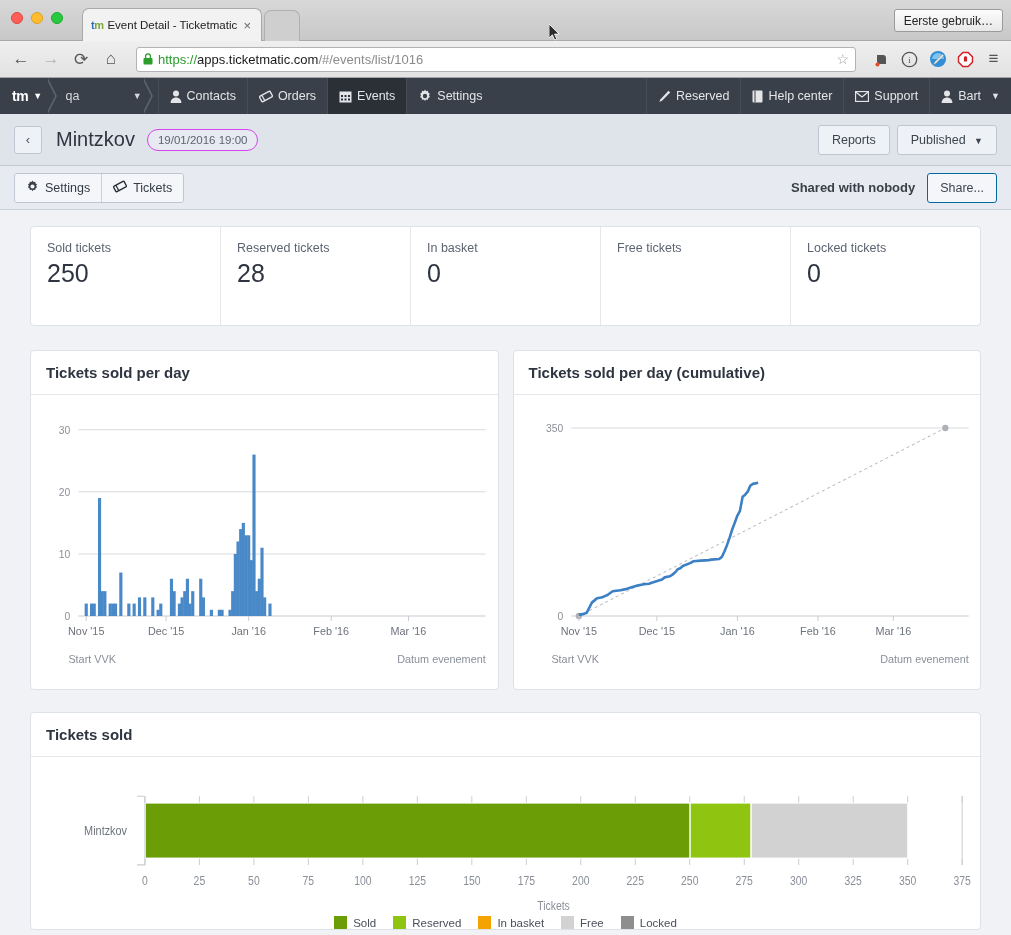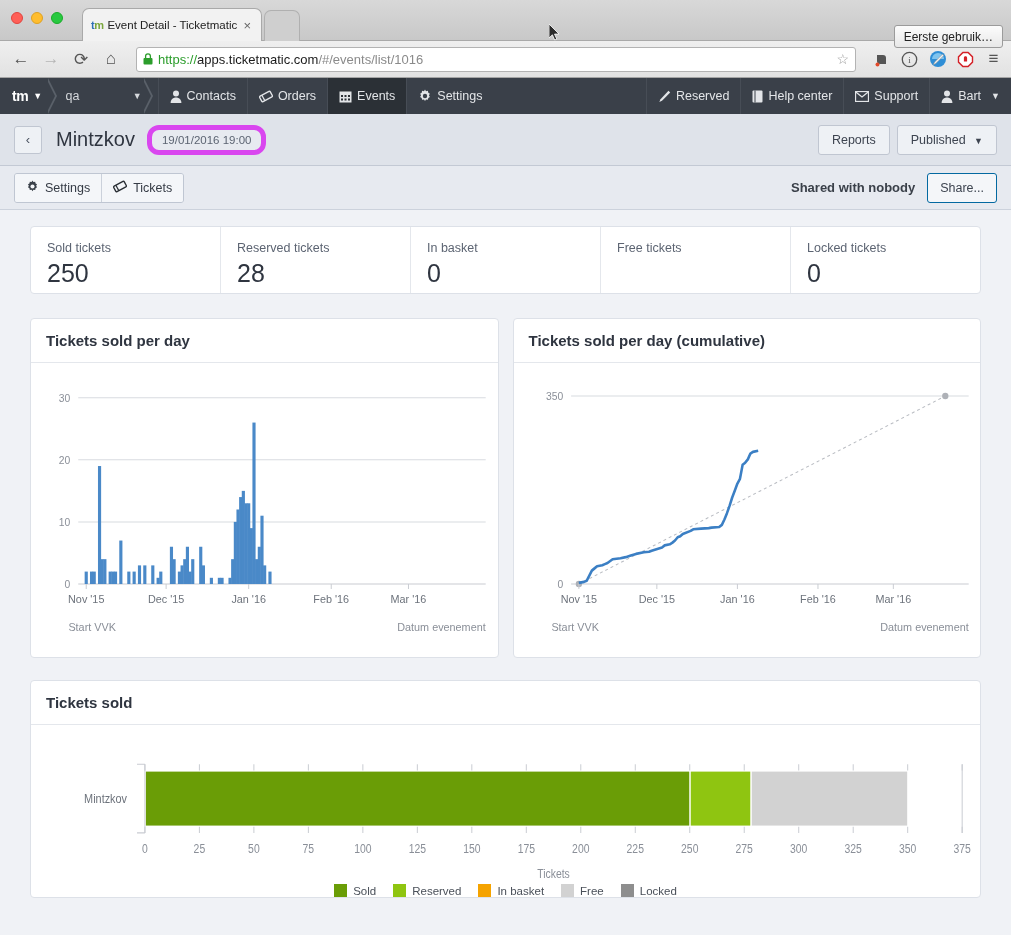--- a/index.html
+++ b/index.html
@@ -52,21 +52,21 @@
   .tab-close { color: #666; font-size: 13px; padding: 0 4px; cursor: default; }
   .tab-ghost {
     position: absolute; left: 264px; top: 10px;
     width: 36px; height: 31px;
     background: #cfcfcf;
     border: 1px solid #b0b0b0; border-bottom: none;
     border-radius: 7px 7px 0 0;
     z-index: 1;
   }
   .first-use-btn {
-    position: absolute; right: 8px; top: 25px;
+    position: absolute; right: 8px; top: 9px;
     height: 23px; padding: 0 9px;
     background: linear-gradient(#fcfcfc, #e8e8e8);
     border: 1px solid #9b9b9b; border-radius: 3px;
     font-size: 12px; color: #222;
     display: flex; align-items: center;
   }
 
   .browser-toolbar {
     height: 37px;
     background: linear-gradient(#efefef, #e2e2e2);
@@ -153,21 +153,21 @@
     width: 28px; height: 28px;
     background: #eef1f5; border: 1px solid #c0c6d1; border-radius: 3px;
     display: flex; align-items: center; justify-content: center;
     color: #4a5260; font-size: 13px;
   }
   .page-title {
     font-size: 20px; color: #2f3540; margin-left: 14px; font-weight: normal;
   }
   .date-pill {
     margin-left: 12px; padding: 4px 10px;
-    border: 5px solid #d946ef; border-radius: 12px;
+    border: 1px solid #d946ef; border-radius: 12px;
     font-size: 11.5px; color: #5c6472; background: #e7eaf0;
   }
   .hdr-right { margin-left: auto; display: flex; gap: 7px; }
   .hdr-btn {
     padding: 7px 13px; background: #eef1f5;
     border: 1px solid #c0c6d1; border-radius: 3px;
     font-size: 12.5px; color: #3d4450;
   }
 
   
@@ -195,21 +195,21 @@
   .content {
     background: #f0f2f6; padding: 16px 30px 0 30px;
     height: calc(935px - 41px - 37px - 36px - 52px - 44px);
     overflow: hidden;
   }
   .card {
     background: #fff; border: 1px solid #dde1e8; border-radius: 4px;
   }
 
   
-  .stats { display: flex; height: 68px; margin-bottom: 24px; }
+  .stats { display: flex; height: 100px; margin-bottom: 24px; }
   .stat {
     flex: 1; padding: 14px 16px;
     border-right: 1px solid #e4e7ec;
   }
   .stat:last-child { border-right: none; }
   .stat-label { font-size: 12.5px; color: #5c6472; margin-bottom: 4px; }
   .stat-value { font-size: 25px; color: #2f3540; font-weight: normal; }
 
   
   .chart-row { display: flex; gap: 14px; margin-bottom: 22px; }

